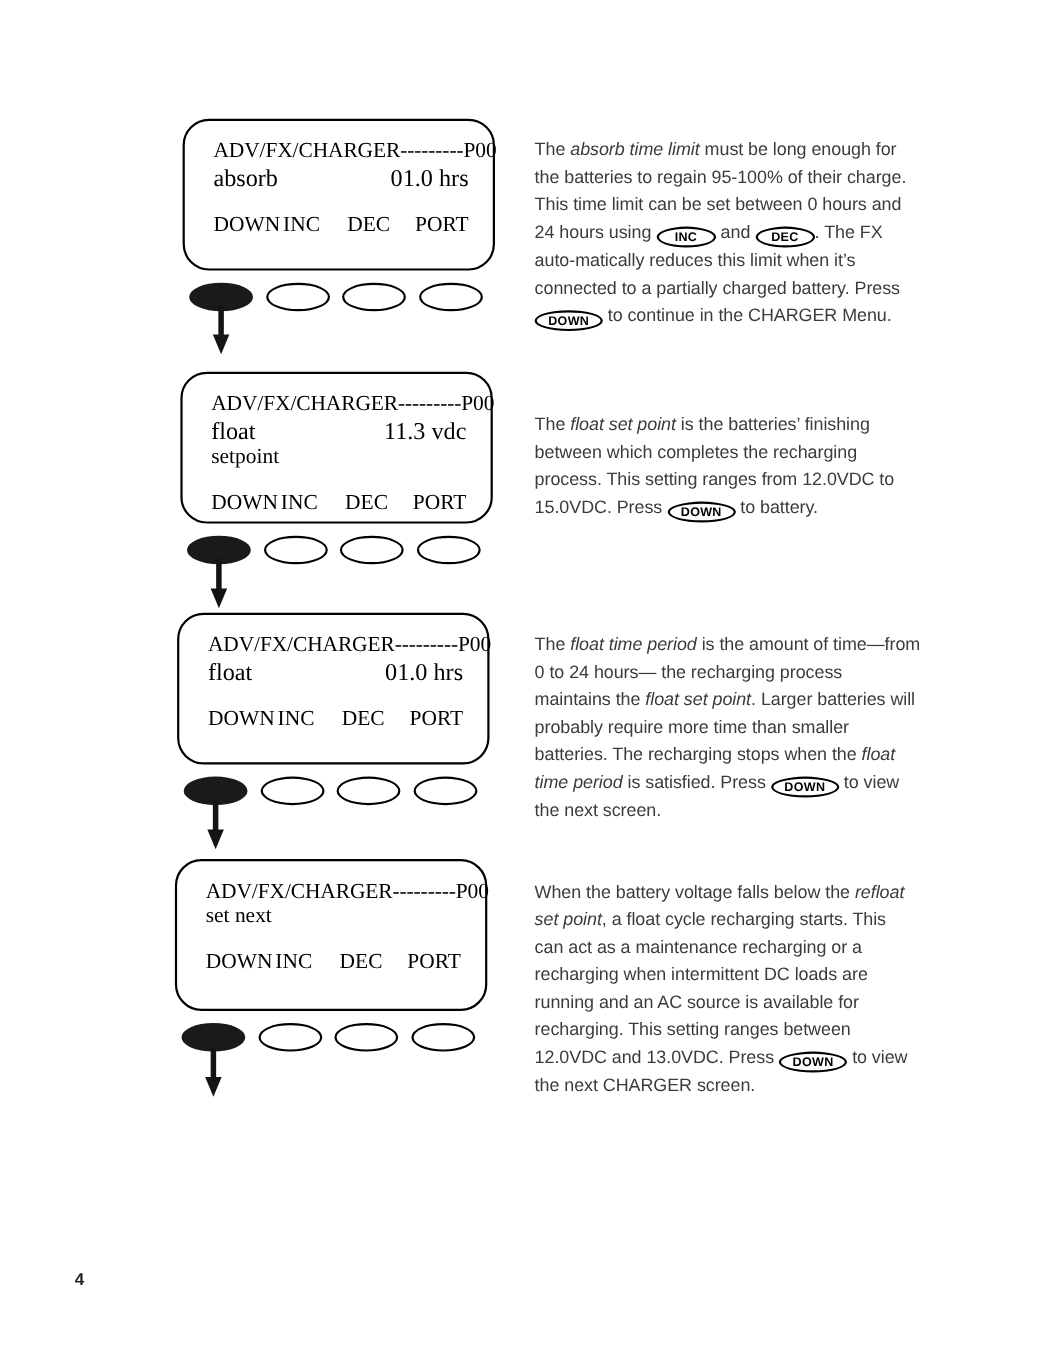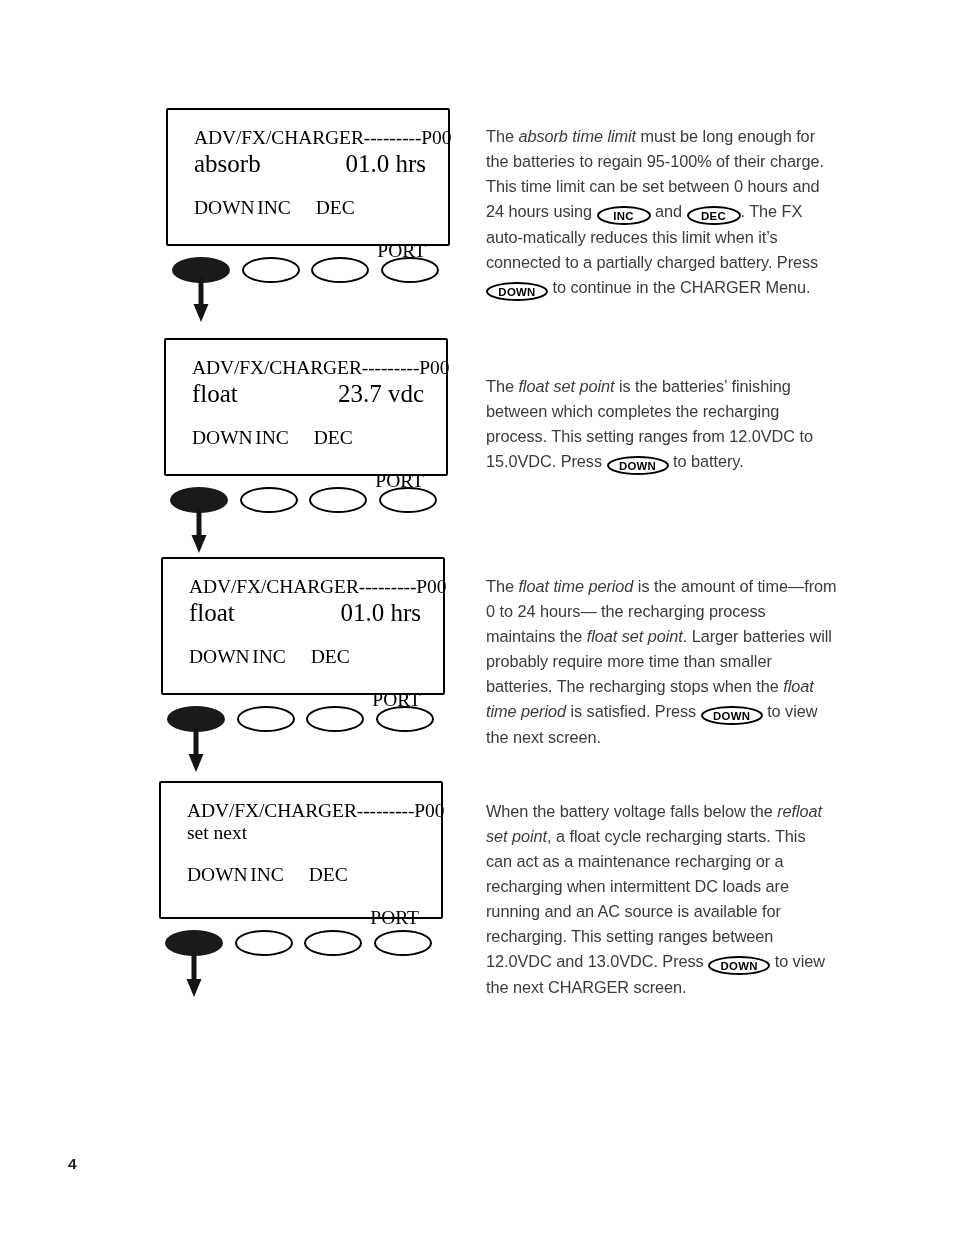--- a/index.html
+++ b/index.html
@@ -17,31 +17,31 @@
   }
 
   
   .panel-group {
     position: absolute;
   }
   .lcd {
     position: relative;
     box-sizing: border-box;
     border: 2.2px solid #000000;
-    border-radius: 2px;
+    border-radius: 24px;
     background: #ffffff;
     padding: 16px 22px 12px 26px;
     font-family: "Liberation Serif", serif;
     color: #000000;
   }
   .lcd-line {
     display: flex;
     justify-content: space-between;
     align-items: baseline;
-    font-size: 25px;
+    font-size: 22px;
     line-height: 1.16;
     white-space: pre;
   }
   .lcd-header {
     font-size: 19.5px;
     line-height: 1.2;
     letter-spacing: -0.1px;
     white-space: pre;
   }
   .lcd-sub {
@@ -55,21 +55,21 @@
   .lcd-softkeys {
     display: flex;
     font-size: 19.5px;
     white-space: pre;
     padding-top: 2px;
   }
   .sk { text-align: left; }
   .sk0 { width: 78px; }
   .sk1 { width: 72px; }
   .sk2 { width: 76px; }
-  .sk3 { width: 60px; margin-top: 43px; }
+  .sk3 { width: 60px; }
 
   
   .btn-row {
     position: relative;
     height: 30px;
     margin-top: 11px;
   }
   .btn-oval {
     position: absolute;
     top: 0;
@@ -165,22 +165,23 @@
     <path d="M11 0 L11 31 L11 31" stroke="#141414" stroke-width="5" fill="none"></path>
     <path d="M11 45 L3.5 27 L18.5 27 Z" fill="#141414"></path>
   </svg>
 </div>
 
 <div class="panel-group" style="left:164px; top:338px; width:284px;">
   <div class="lcd" style="height:138px;">
     <div class="lcd-header">ADV/FX/CHARGER---------P00</div>
     <div class="lcd-line">
       <span>float</span>
-      <span>23.7 vdc</span>
-    </div>
+      <span>11.3 vdc</span>
+    </div>
+    <div class="lcd-sub">setpoint</div>
     <div class="lcd-spacer"></div>
     <div class="lcd-softkeys">
       <span class="sk sk0">DOWN</span>
       <span class="sk sk1">INC</span>
       <span class="sk sk2">DEC</span>
       <span class="sk sk3">PORT</span>
     </div>
   </div>
   <div class="btn-row">
     <div class="btn-oval filled" style="left:6px;"></div>

